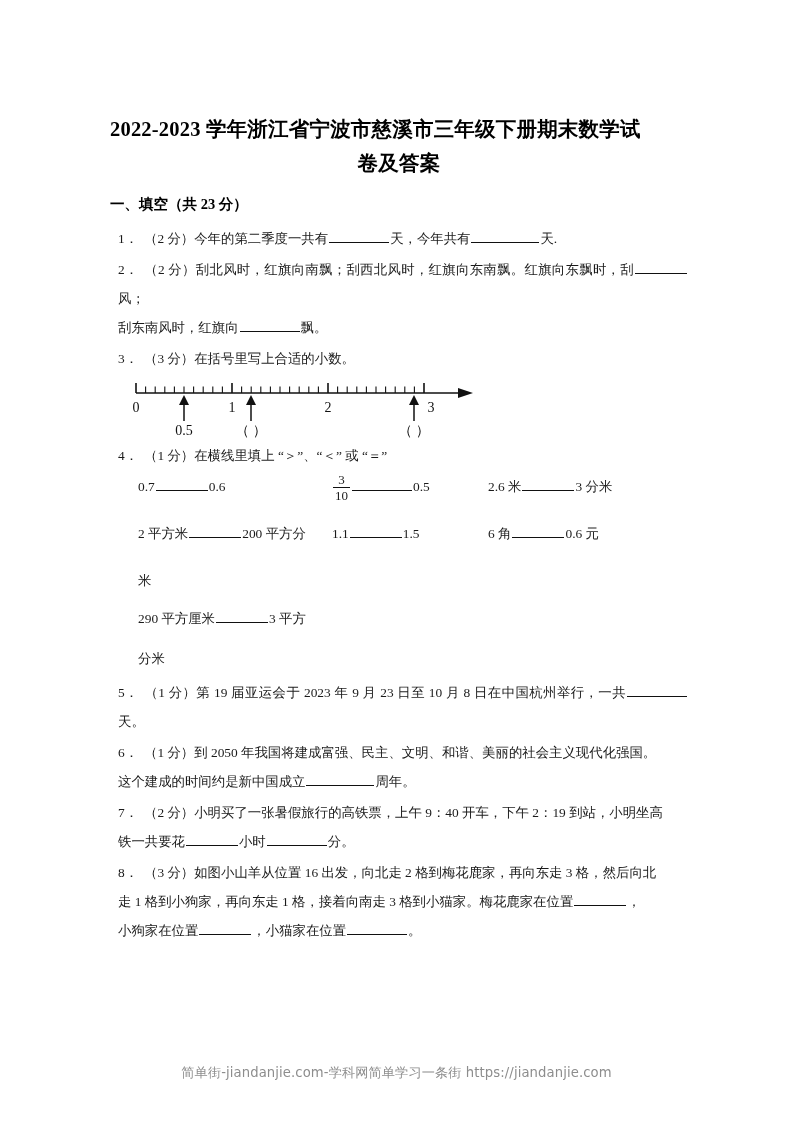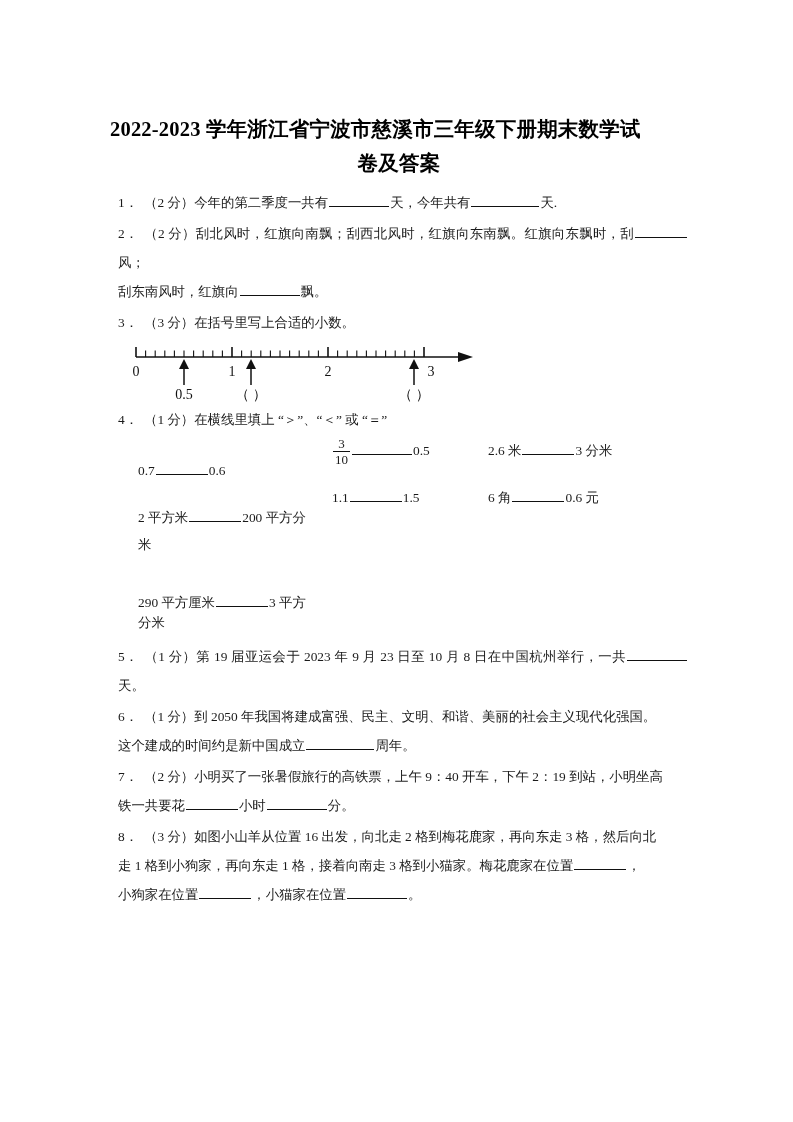--- a/index.html
+++ b/index.html
@@ -98,21 +98,21 @@
     margin-top: 2px;
   }
   .cmp-row {
     position: relative;
     height: 47px;
   }
   .cmp-cell {
     position: absolute;
     white-space: nowrap;
   }
-  .c1 { left: 28px; margin-top: 20px; }
+  .c1 { left: 28px; }
   .c2 { left: 222px; }
   .c3 { left: 378px; }
   .cmp-tail {
     position: absolute;
     left: 28px;
     white-space: nowrap;
   }
 
   .frac {
     display: inline-block;
@@ -147,20 +147,21 @@
 
 <div class="page">
 
   <div class="content">
 
     <h1 class="doc-title">
       <span class="t-line1">2022-2023 学年浙江省宁波市慈溪市三年级下册期末数学试</span>
       <span class="t-line2">卷及答案</span>
     </h1>
 
+    <div class="section-head">一、填空（共 23 分）</div>
 
     <p class="q">
       <span class="q-body">
         <span class="q-num"><span>1．</span></span><span>（2 分）</span><span>今年的第二季度一共有</span><span class="blank b-md"></span><span>天，今年共有</span><span class="blank b-lg"></span><span>天.</span>
       </span>
     </p>
 
     <p class="q">
       <span class="q-body">
         <span class="q-num"><span>2．</span></span><span>（2 分）</span><span>刮北风时，红旗向南飘；刮西北风时，红旗向东南飘。红旗向东飘时，刮</span><span class="blank b-sm"></span><span>风；</span><br><span>刮东南风时，红旗向</span><span class="blank b-md"></span><span>飘。</span>
@@ -308,14 +309,15 @@
     </p>
 
     <p class="q">
       <span class="q-body">
         <span class="q-num"><span>8．</span></span><span>（3 分）</span><span>如图小山羊从位置 16 出发，向北走 2 格到梅花鹿家，再向东走 3 格，然后向北</span><br><span>走 1 格到小狗家，再向东走 1 格，接着向南走 3 格到小猫家。梅花鹿家在位置</span><span class="blank b-sm"></span><span>，</span><br><span>小狗家在位置</span><span class="blank b-sm"></span><span>，小猫家在位置</span><span class="blank b-md"></span><span>。</span>
       </span>
     </p>
 
   </div>
 
+  <div class="footer">简单街-jiandanjie.com-学科网简单学习一条街 https://jiandanjie.com</div>
 
 </div>
 
 </body></html>

